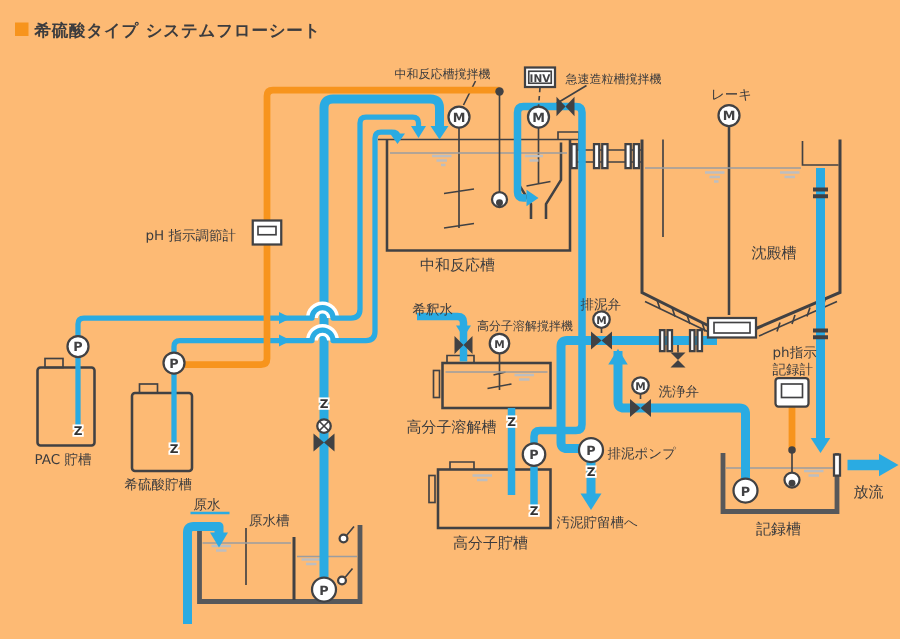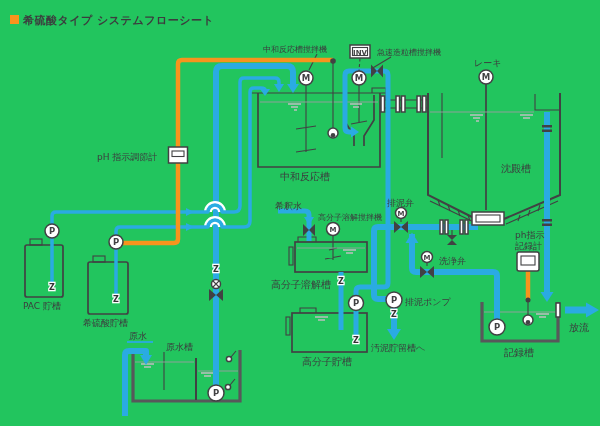--- a/index.html
+++ b/index.html
@@ -1,16 +1,16 @@
 <!DOCTYPE html>
 <html style="--pipe-blue: #2aabe2; --signal-orange: #f7941d; --line-dark: #414143; --tank-gray: #57585a; --water-gray: #9b9da0; --shade-gray: #bdbec0; --text: #3c3c3e;"><head>
 <meta charset="utf-8">
 <style>
   html,body{margin:0;padding:0;background:#fff;}
-  #stage{position:relative;width:600px;height:426px;background:#22c55e;overflow:hidden;}
+  #stage{position:relative;width:600px;height:426px;background:#fdba74;overflow:hidden;}
   svg{display:block;}
   text{font-family:"DejaVu Sans","Liberation Sans",sans-serif;fill:var(--text,#3c3c3e);}
   .t9{font-size:9px;}
   .t8{font-size:8px;}
   .t10{font-size:10px;}
   .title{font-size:11px;font-weight:bold;letter-spacing:.5px;}
   .pipe{stroke:var(--pipe-blue,#2aabe2);fill:none;stroke-linejoin:round;}
   .w6{stroke-width:6;} .w5{stroke-width:5;} .w35{stroke-width:3.5;} .w7{stroke-width:7;}
   .sig{stroke:var(--signal-orange,#f7941d);fill:none;stroke-width:4.5;stroke-linejoin:round;}
   .ab{fill:var(--pipe-blue,#2aabe2);stroke:none;}

